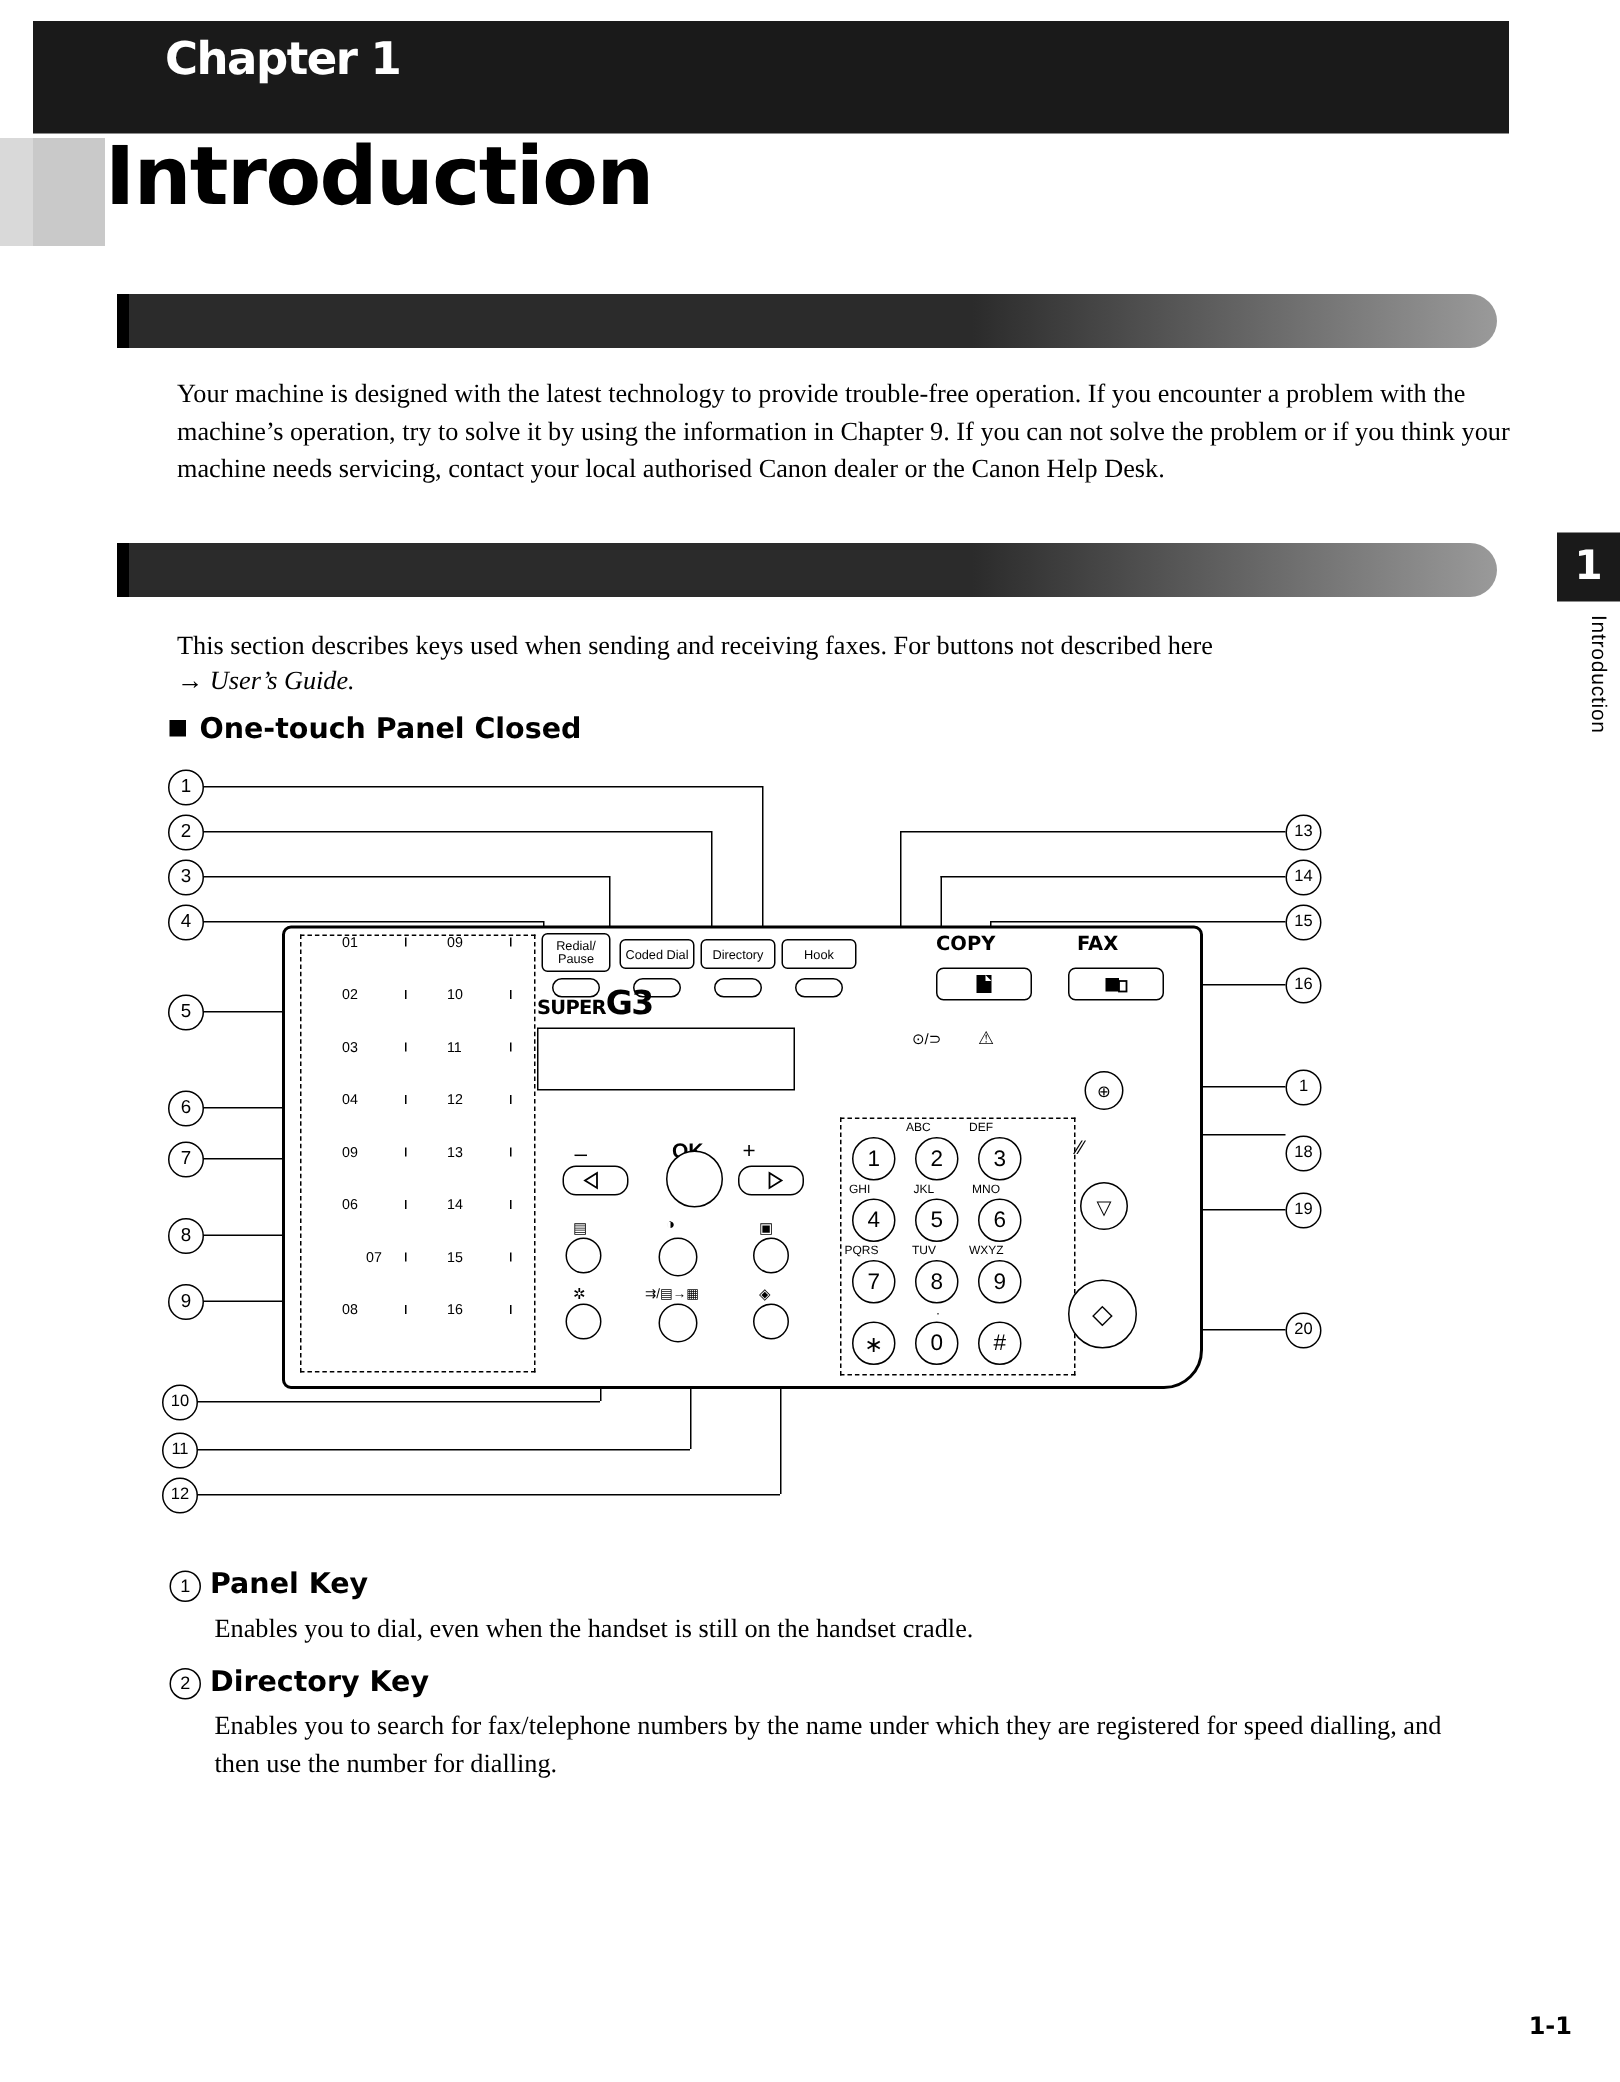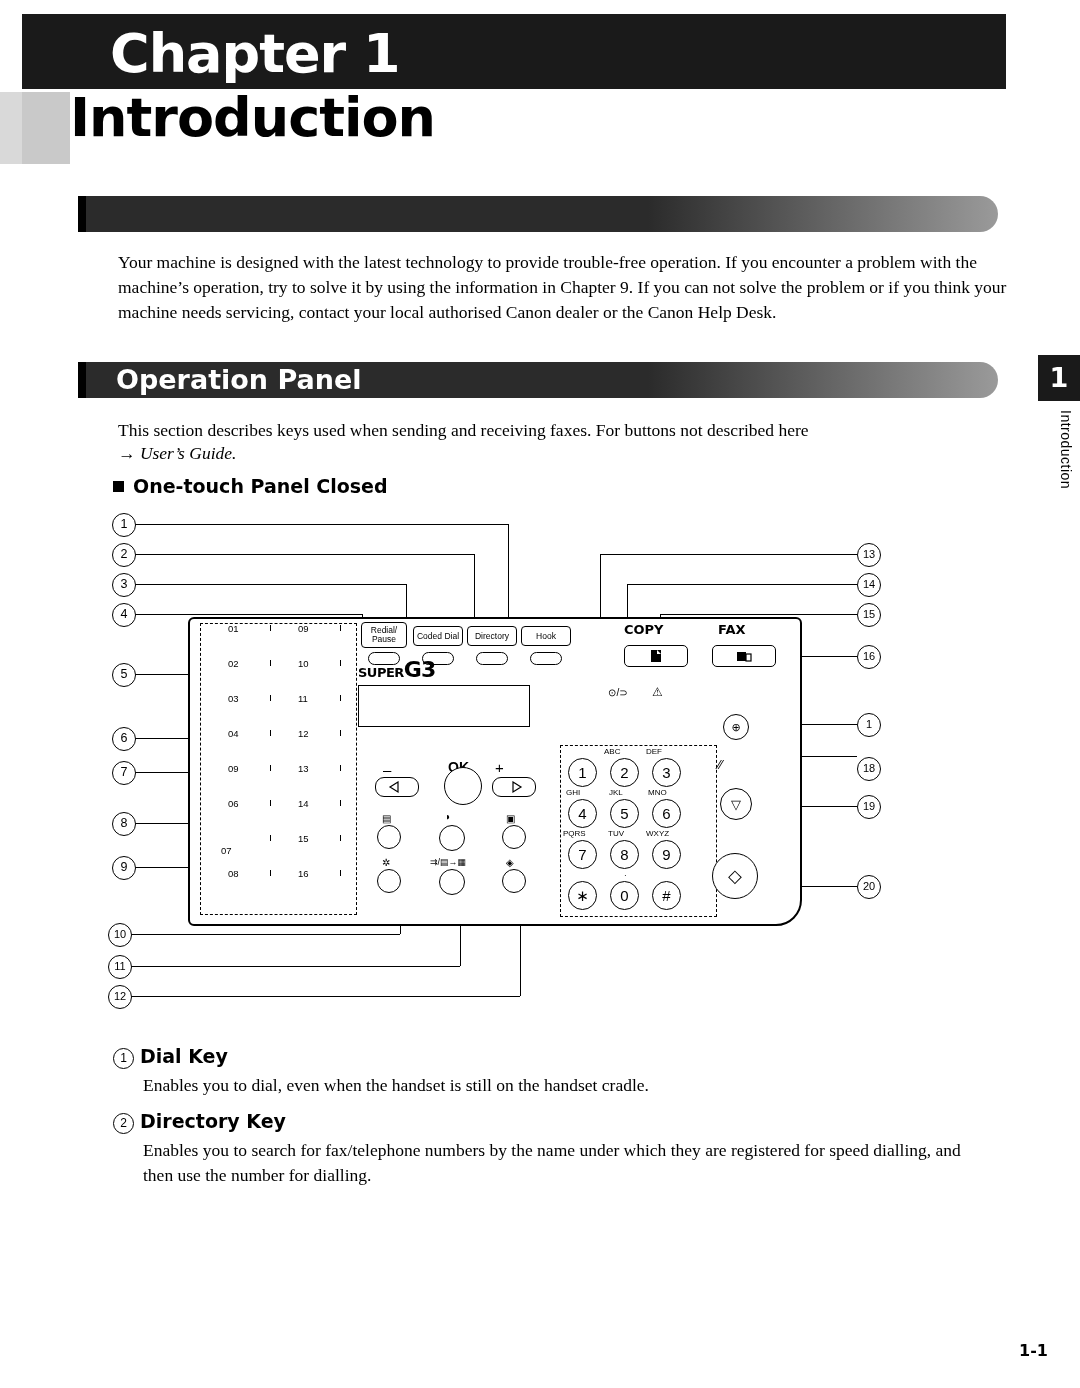--- a/index.html
+++ b/index.html
@@ -22,21 +22,21 @@
     left: 70px; top: 14px;
     width: 936px; height: 75px;
     background: #1a1a1a;
   }
   .chapter-band .chapter-text {
     position: absolute;
     left: 40px; top: 8px;
     color: #ffffff;
     font-family: "DejaVu Sans", sans-serif;
     font-weight: bold;
-    font-size: 54px;
+    font-size: 30px;
     letter-spacing: -1px;
     text-align: center;
   }
   .chapter-left-block {
     position: absolute;
     left: 22px; top: 14px;
     width: 48px; height: 75px;
     background: #1a1a1a;
   }
   .grey-block {
@@ -347,21 +347,20 @@
 <div class="grey-block2"></div>
 <div class="intro-title">Introduction</div>
 
 <div class="sec-bar" style="top:196px;">
   <div class="tick"></div>
 </div>
 <div class="body-par" style="left:118px; top:250px; width:908px;">Your machine is designed with the latest technology to provide trouble-free operation. If you encounter a problem with the machine’s operation, try to solve it by using the information in Chapter 9. If you can not solve the problem or if you think your machine needs servicing, contact your local authorised Canon dealer or the Canon Help Desk.</div>
 
 <div class="sec-bar" style="top:362px;">
   <div class="tick"></div>
-  <div class="sec-label">Operation Panel</div>
 </div>
 <div class="body-par" style="left:118px; top:418px; width:790px;">This section describes keys used when sending and receiving faxes. For buttons not described here</div>
 <div class="italic-ref" style="position:absolute; left:118px; top:443px;">→ User’s Guide.</div>
 
 <div class="sub-head" style="left:113px; top:475px;">
   <span class="bullet-sq"></span><span>One-touch Panel Closed</span>
 </div>
 
 <div class="side-tab">1</div>
 <div class="side-tab-text">Introduction</div>
@@ -497,21 +496,21 @@
   <div class="ot-sq" style="left:218px; top:305px;"></div>
   <div class="ot-num" style="left:128px; top:293px;">06</div>
   <div class="ot-num" style="left:198px; top:293px;">14</div>
   <div class="ot-tick" style="left:170px; top:295px;"></div>
   <div class="ot-tick" style="left:240px; top:295px;"></div>
 
   <div class="ot-bar" style="left:108px; top:341px;"></div>
   <div class="ot-sq" style="left:148px; top:340px;"></div>
   <div class="ot-bar" style="left:178px; top:341px;"></div>
   <div class="ot-sq" style="left:218px; top:340px;"></div>
-  <div class="ot-num" style="left:121px; top:328px;margin-top:12px;">07</div>
+  <div class="ot-num" style="left:144px; top:328px;">07</div>
   <div class="ot-num" style="left:198px; top:328px;">15</div>
   <div class="ot-tick" style="left:170px; top:330px;"></div>
   <div class="ot-tick" style="left:240px; top:330px;"></div>
 
   <div class="ot-bar" style="left:108px; top:376px;"></div>
   <div class="ot-sq" style="left:148px; top:375px;"></div>
   <div class="ot-bar" style="left:178px; top:376px;"></div>
   <div class="ot-sq" style="left:218px; top:375px;"></div>
   <div class="ot-num" style="left:128px; top:363px;">08</div>
   <div class="ot-num" style="left:198px; top:363px;">16</div>
@@ -622,21 +621,21 @@
   <div class="kp-key" style="left:552px; top:376px;">#</div>
 
   <div class="circ" style="left:623px; top:209px; width:24px; height:24px; font-size:11px;">⊕</div>
   <div class="txt-small" style="left:618px; top:252px; font-size:13px;">∕∕</div>
   <div class="circ" style="left:620px; top:283px; width:30px; height:30px; font-size:13px;">▽</div>
   <div class="circ" style="left:612px; top:348px; width:44px; height:44px; font-size:18px;">◇</div>
 
 </div>
 
 <div class="item-head" style="left:113px; top:1045px;">
-  <span class="cnum">1</span><span>Dial  Key</span>
+  <span class="cnum">1</span><span>Panel  Key</span>
 </div>
 <div class="body-par" style="left:143px; top:1073px; width:860px;">Enables you to dial, even when the handset is still on the handset cradle.</div>
 
 <div class="item-head" style="left:113px; top:1110px;">
   <span class="cnum">2</span><span>Directory Key</span>
 </div>
 <div class="body-par" style="left:143px; top:1138px; width:830px;">Enables you to search for fax/telephone numbers by the name under which they are registered for speed dialling, and then use the number for dialling.</div>
 
 <div class="page-num">1-1</div>
 

